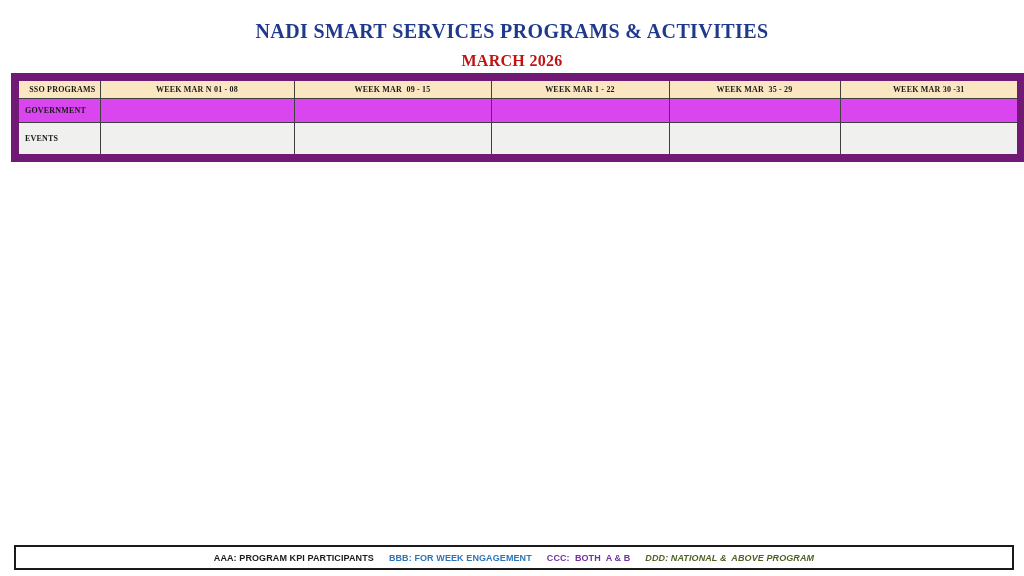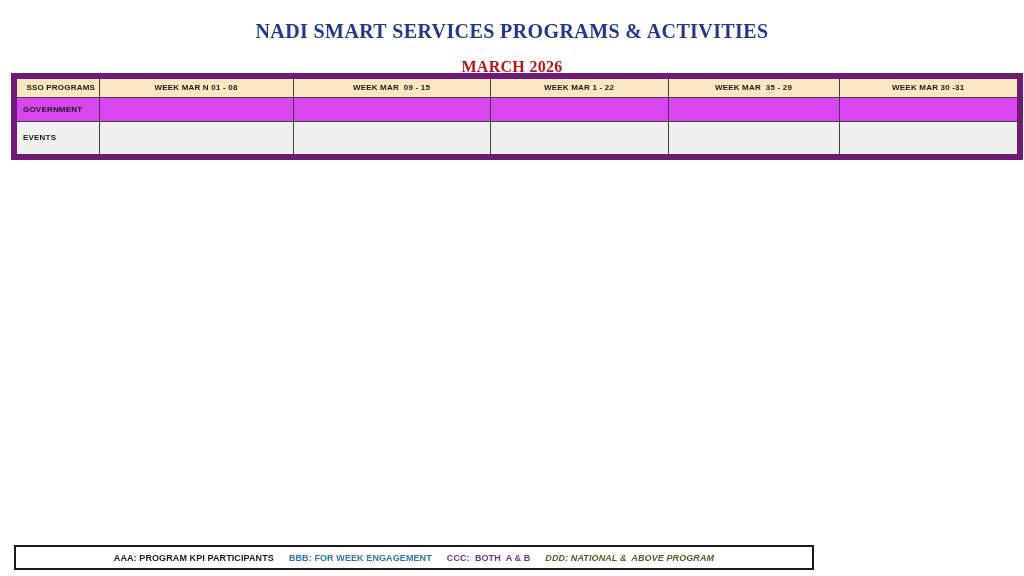--- a/index.html
+++ b/index.html
@@ -19,35 +19,36 @@
     font-size: 20px;
     letter-spacing: 0.4px;
     color: #1F3A8C;
   }
   .doc-subtitle {
     font-family: "Liberation Serif", "DejaVu Serif", serif;
     font-weight: bold;
     font-size: 16px;
     letter-spacing: 0.3px;
     color: #C01414;
-    margin-top: 15px;
+    margin-top: 9px;
   }
 
   
   .schedule-wrap {
     position: absolute;
     left: 11px;
     top: 73px;
     width: 1006px;
   }
   table.schedule {
     width: 1006px;
     table-layout: fixed;
     border-collapse: collapse;
-    border: 6px solid #701a75;
+    border: 8px solid #701a75;
+    font-family: Liberation Serif, serif;
   }
   table.schedule th, table.schedule td {
     border: 1px solid #3f3f3f;
     font-size: 8px;
     font-weight: bold;
     color: #1a1a1a;
     letter-spacing: 0.2px;
     overflow: hidden;
   }
   tr.hdr-row { height: 21px; }
@@ -64,21 +65,21 @@
     text-align: left;
     padding-left: 6px;
     white-space: pre;
   }
 
   
   .legend-box {
     position: absolute;
     left: 14px;
     top: 545px;
-    width: 800px;
+    width: 1000px;
     height: 25px;
     border: 2px solid #1a1a1a;
     background: #ffffff;
     display: flex;
     align-items: center;
     justify-content: center;
     gap: 15px;
   }
   .legend-item {
     font-size: 9px;

